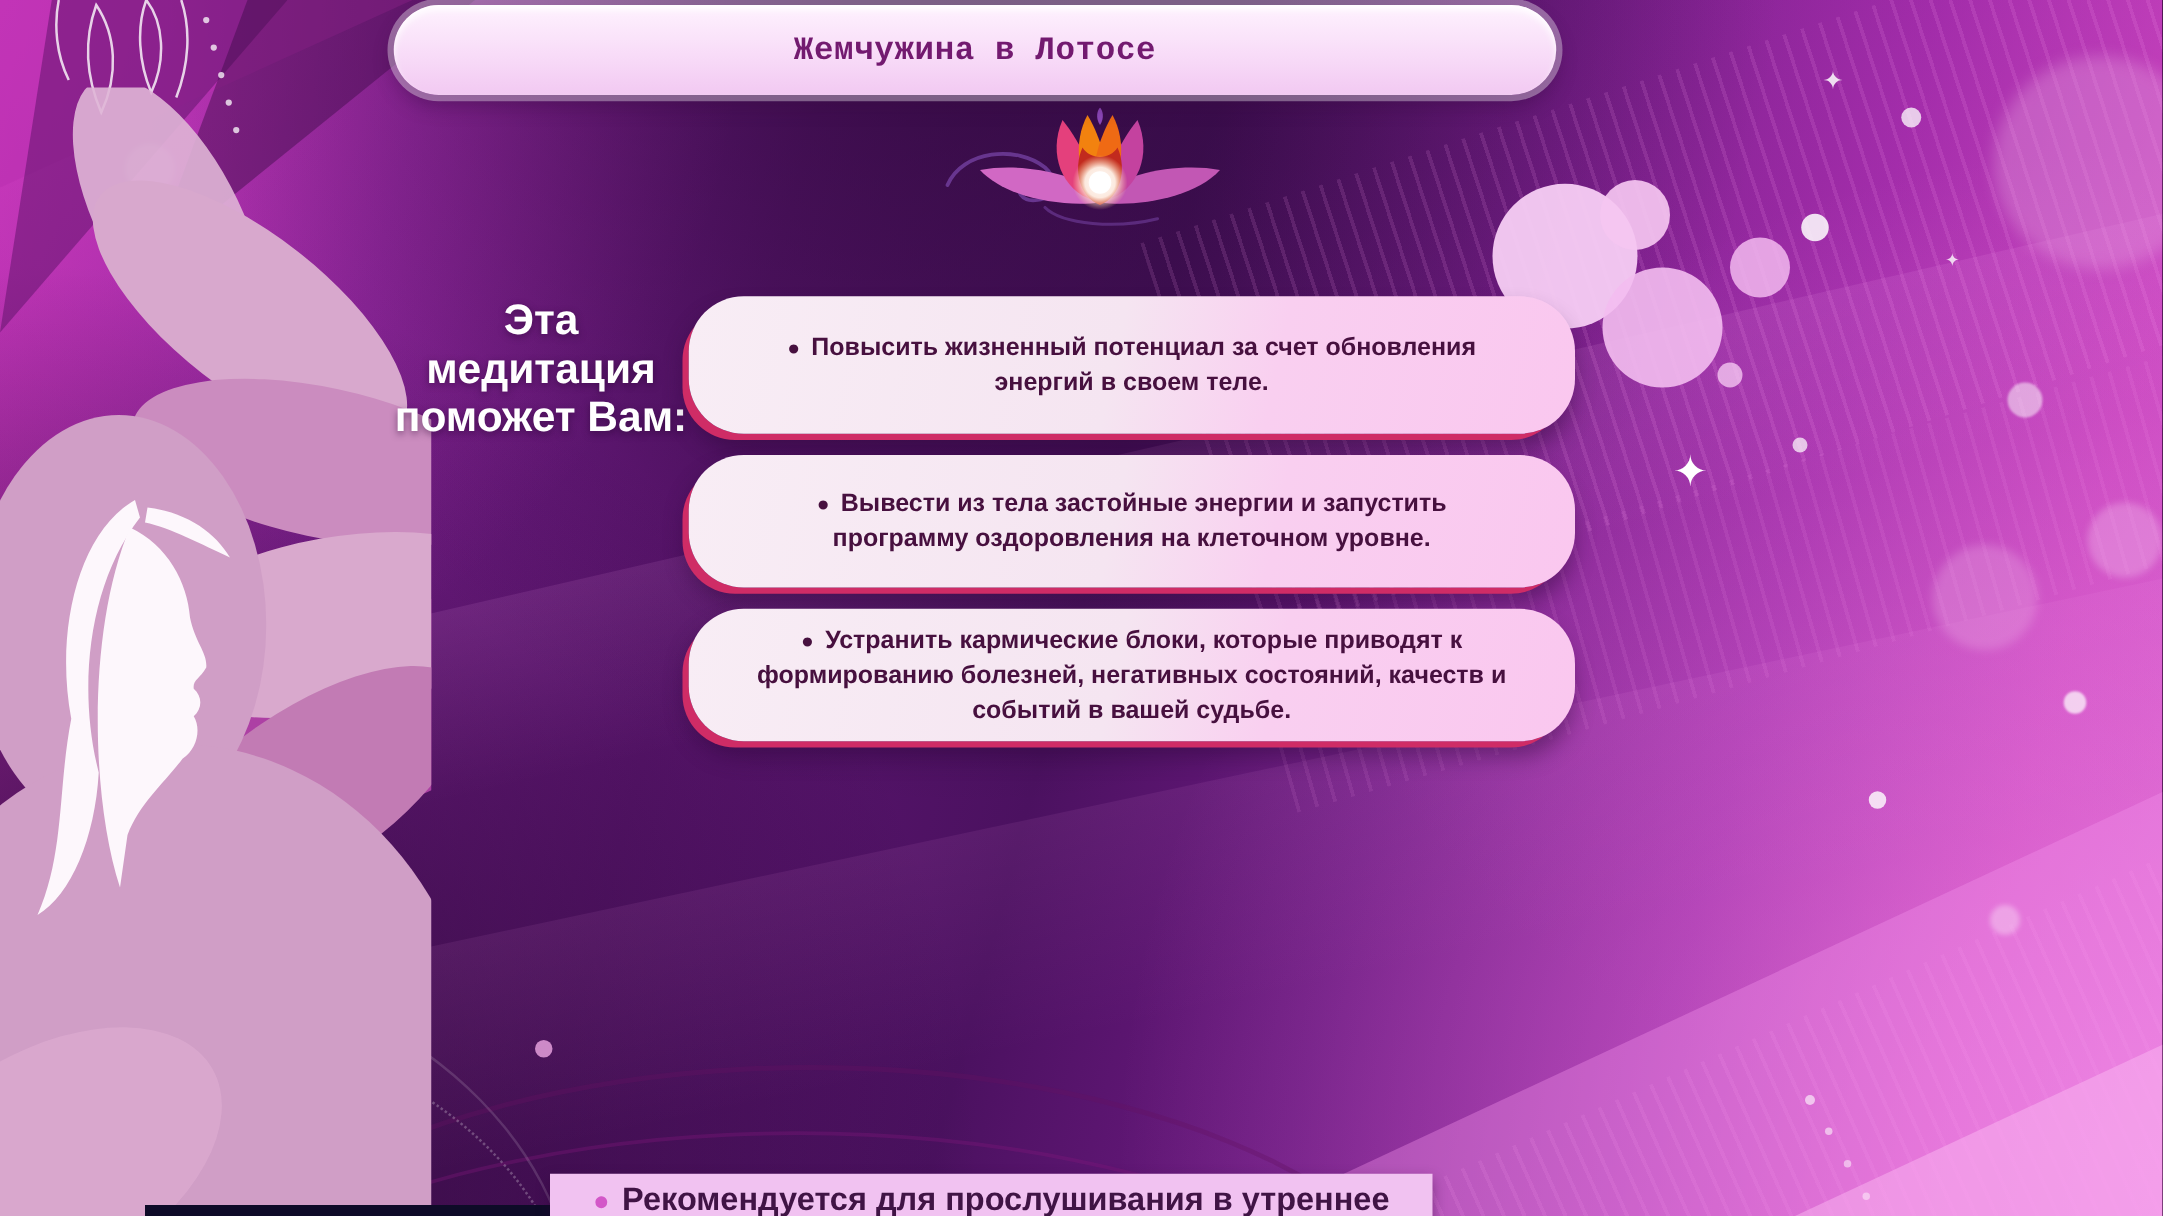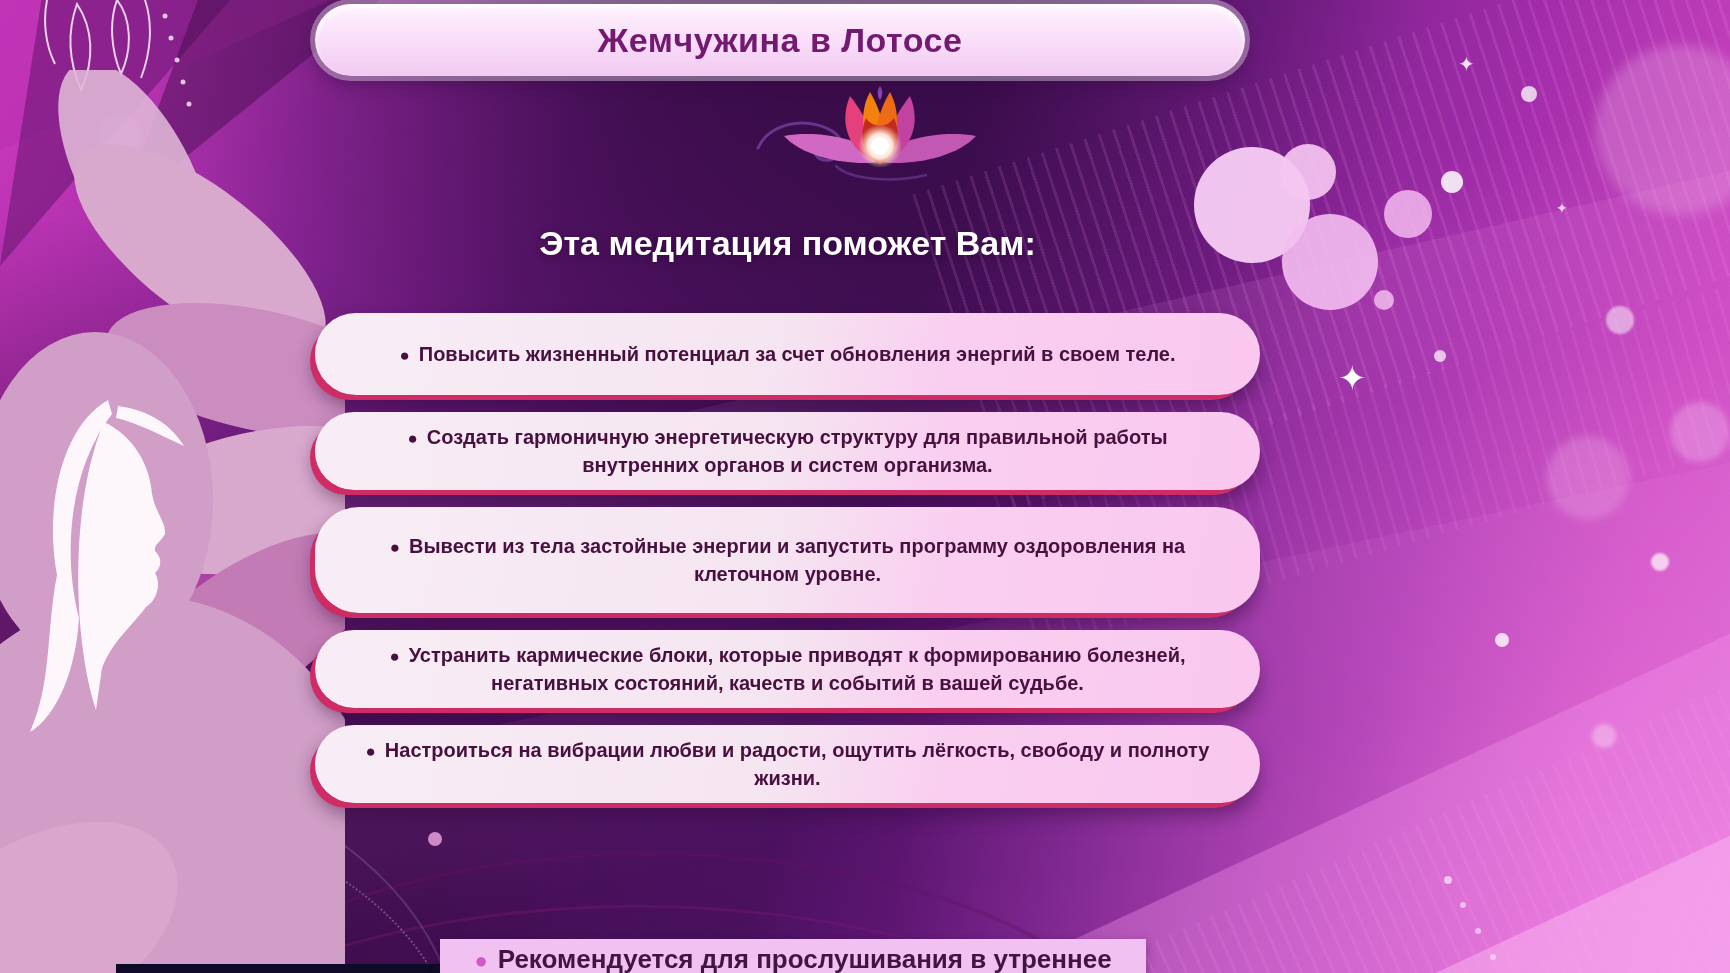--- a/index.html
+++ b/index.html
@@ -14,24 +14,24 @@
 
   
   .title-banner{
     position:absolute;left:315px;top:4px;width:930px;height:72px;
     border-radius:38px;
     background:linear-gradient(180deg,#fef2fe 0%,#f8dcf8 55%,#f2c9f2 100%);
     box-shadow:0 0 0 5px rgba(255,255,255,.35), 0 8px 16px rgba(55,8,66,.45), inset 0 4px 6px rgba(255,255,255,.9);
     display:flex;align-items:center;justify-content:center;z-index:20;
   }
   .title-banner h1{
-    margin:0;font-size:34px;font-weight:bold;color:#731a70;letter-spacing:.5px;
-    font-family:Liberation Sans, sans-serif;
+    margin:0;font-size:26px;font-weight:bold;color:#731a70;letter-spacing:.5px;
+    font-family:Liberation Mono, monospace;
   }
-  .content-col{position:absolute;left:315px;top:224px;width:945px;z-index:20;display:flex;flex-direction:column;}
+  .content-col{position:absolute;left:315px;top:237px;width:945px;z-index:20;display:flex;flex-direction:row;}
   .section-heading{
     margin:0 0 50px 0;text-align:center;color:#ffffff;font-size:34px;font-weight:bold;
     text-shadow:0 2px 6px rgba(40,5,50,.5);
   }
   .cards{display:flex;flex-direction:column;gap:17px;}
   .card{
     border-radius:44px;
     background:linear-gradient(102deg,#f8edf5 0%,#f5e5f1 48%,#f9cff0 66%,#fac7ef 100%);
     box-shadow:-7px 7px 0 -2px #cf2c66, -2px 12px 18px rgba(45,6,55,.45);
     padding:11px 50px;display:flex;align-items:center;justify-content:center;
@@ -173,30 +173,24 @@
     <h1>Жемчужина в Лотосе</h1>
   </div>
 
   <div class="content-col">
     <h2 class="section-heading">Эта медитация поможет Вам:</h2>
     <div class="cards">
       <div class="card">
         <p style="margin:16px"><span class="bullet">●</span><span>Повысить жизненный потенциал за счет обновления энергий в своем теле.</span></p>
       </div>
       <div class="card">
-        <p style="margin:0"><span class="bullet">●</span><span>Создать гармоничную энергетическую структуру для правильной работы внутренних органов и систем организма.</span></p>
-      </div>
-      <div class="card">
         <p style="margin:14px"><span class="bullet">●</span><span>Вывести из тела застойные энергии и запустить программу оздоровления на клеточном уровне.</span></p>
       </div>
       <div class="card">
         <p style="margin:0"><span class="bullet">●</span><span>Устранить кармические блоки, которые приводят к формированию болезней, негативных состояний, качеств и событий в вашей судьбе.</span></p>
-      </div>
-      <div class="card">
-        <p style="margin:0"><span class="bullet">●</span><span>Настроиться на вибрации любви и радости, ощутить лёгкость, свободу и полноту жизни.</span></p>
       </div>
     </div>
   </div>
 
   <div class="bottom-strip"></div>
   <div class="footer-banner">
     <span class="bullet">●</span><span>Рекомендуется для прослушивания в утреннее время</span>
   </div>
 
 </div>

